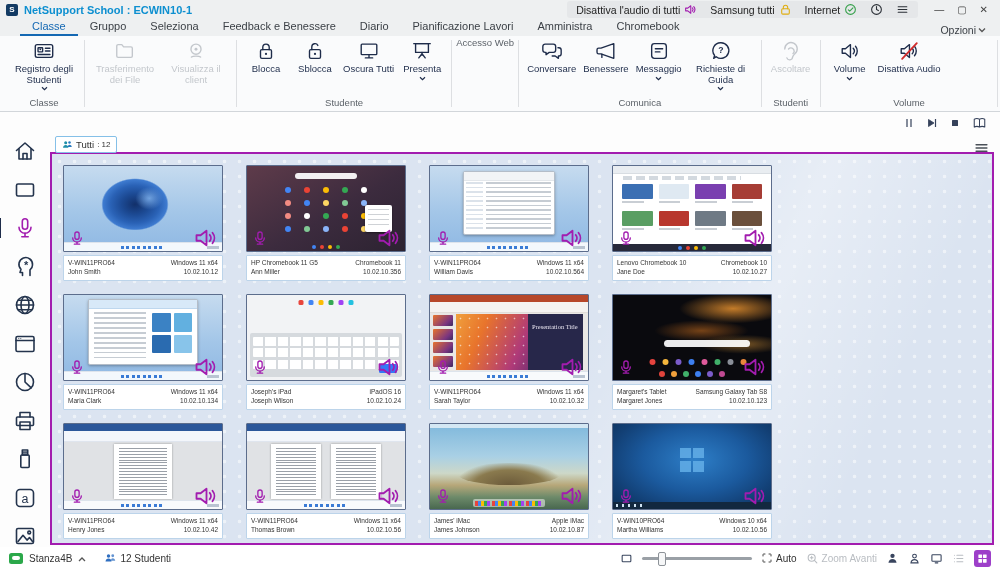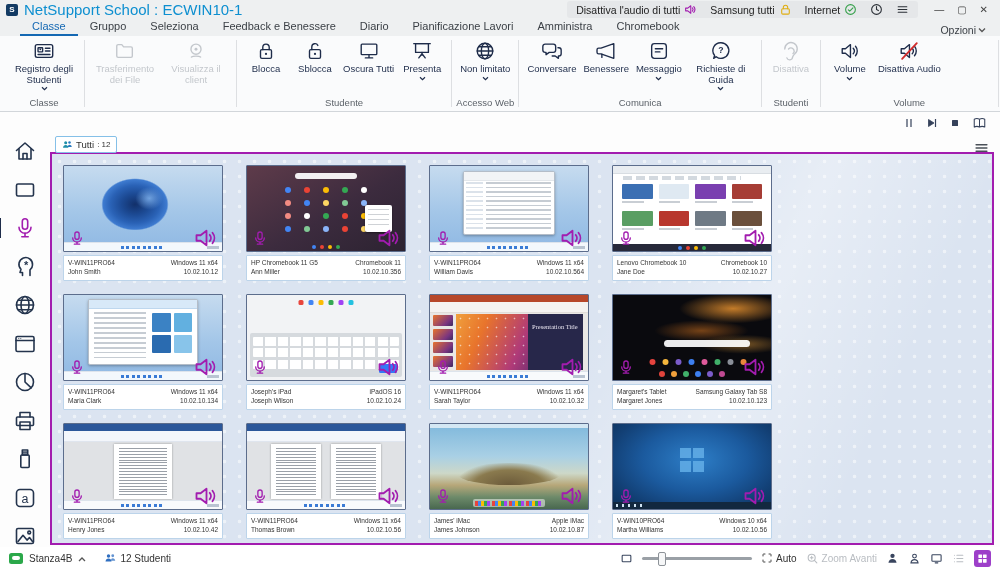--- a/index.html
+++ b/index.html
@@ -1,21 +1,21 @@
 <!DOCTYPE html>
 <html><head>
 <meta charset="utf-8">
 <style>
   html,body{margin:0;padding:0}
   body{width:1000px;height:569px;overflow:hidden;font-family:"Liberation Sans",sans-serif;background:#fff;position:relative;-webkit-font-smoothing:antialiased}
   .icn{display:block}
   
   .titlebar{height:19px;background:#eef0f1;display:flex;align-items:center;padding:0 6px;gap:6px}
   .appicon{width:12px;height:12px;background:#123a63;border-radius:2px;color:#fff;font-size:8px;font-weight:bold;display:flex;align-items:center;justify-content:center;flex:0 0 auto}
-  .apptitle{color:#0d8fd0;font-size:15px;font-weight:normal;white-space:nowrap}
+  .apptitle{color:#0d8fd0;font-size:11px;font-weight:bold;white-space:nowrap}
   .tb-right{margin-left:auto;display:flex;align-items:center;gap:10px}
   .tb-pill{display:flex;align-items:center;gap:13px;background:#e5e7e9;border-radius:3px;padding:2px 9px;font-size:10.5px;color:#222}
   .tb-item{display:flex;align-items:center;gap:4px;cursor:default}
   .tb-item svg{width:13px;height:13px}
   .winbtns{display:flex;align-items:center;gap:13px;padding:0 6px;color:#444;font-size:10px}
   .winbtns span{cursor:default;line-height:1}
   
   .tabrow{height:17px;background:#eef0f1;display:flex;align-items:flex-end;padding-left:20px;font-size:11px;color:#3a3f45}
   .tab{padding:1px 12px 2px;border-bottom:2px solid transparent;white-space:nowrap;cursor:default}
   .tab.active{color:#1468b3;border-bottom-color:#1468b3}
@@ -285,33 +285,20 @@
             <span>Presenta</span>
             <svg class="chev" viewBox="0 0 8 6" fill="none" stroke="currentColor" stroke-width="1.4">
               <path d="M1 1.5 4 4.5 7 1.5"></path>
             </svg>
           </div>
         </div>
         <div class="rlabel">Studente</div>
       </div>
       <div class="rdiv"></div>
       <div class="rgroup">
-        <div class="rbtns">
-          <div class="rbtn">
-            <svg class="icn main" viewBox="0 0 24 24" fill="none" stroke="currentColor" stroke-width="1.5" stroke-linecap="round" stroke-linejoin="round">
-              <circle cx="12" cy="12" r="8.5"></circle>
-              <ellipse cx="12" cy="12" rx="4" ry="8.5"></ellipse>
-              <path d="M3.5 12h17M5 7.3h14M5 16.7h14"></path>
-            </svg>
-            <span>Non limitato</span>
-            <svg class="chev" viewBox="0 0 8 6" fill="none" stroke="currentColor" stroke-width="1.4">
-              <path d="M1 1.5 4 4.5 7 1.5"></path>
-            </svg>
-          </div>
-        </div>
         <div class="rlabel">Accesso Web</div>
       </div>
       <div class="rdiv"></div>
       <div class="rgroup">
         <div class="rbtns">
           <div class="rbtn">
             <svg class="icn main" viewBox="0 0 24 24" fill="none" stroke="currentColor" stroke-width="1.5" stroke-linecap="round" stroke-linejoin="round">
               <path d="M4.5 4.5h9A2.5 2.5 0 0 1 16 7v4a2.5 2.5 0 0 1-2.5 2.5H9L5.5 16v-2.5h-1A2.5 2.5 0 0 1 2 11V7a2.5 2.5 0 0 1 2.5-2.5z"></path>
               <path d="M18.5 8.5h1A2.5 2.5 0 0 1 22 11v4a2.5 2.5 0 0 1-2.5 2.5h-.5V20l-3.5-2.5h-3.3"></path>
             </svg>
@@ -348,21 +335,21 @@
         <div class="rlabel">Comunica</div>
       </div>
       <div class="rdiv"></div>
       <div class="rgroup">
         <div class="rbtns">
           <div class="rbtn disabled">
             <svg class="icn main" viewBox="0 0 24 24" fill="none" stroke="currentColor" stroke-width="1.5" stroke-linecap="round" stroke-linejoin="round">
               <path d="M7.5 19.5a3.2 3.2 0 0 0 6.2-.7c.4-1.7 1.3-2.5 2.5-3.8A6.8 6.8 0 1 0 5.2 9.8"></path>
               <path d="M9.3 9.8a3.6 3.6 0 0 1 6.2 2.4c0 1.1-.5 1.8-1.3 2.5"></path>
             </svg>
-            <span>Disattiva</span>
+            <span>Ascoltare</span>
           </div>
         </div>
         <div class="rlabel">Studenti</div>
       </div>
       <div class="rdiv"></div>
       <div class="rgroup">
         <div class="rbtns">
           <div class="rbtn">
             <svg class="icn main" viewBox="0 0 24 24" fill="none" stroke="currentColor" stroke-width="1.5" stroke-linecap="round" stroke-linejoin="round">
               <path d="M3.5 9.5v5H7l5.5 4.5v-14L7 9.5z"></path>

